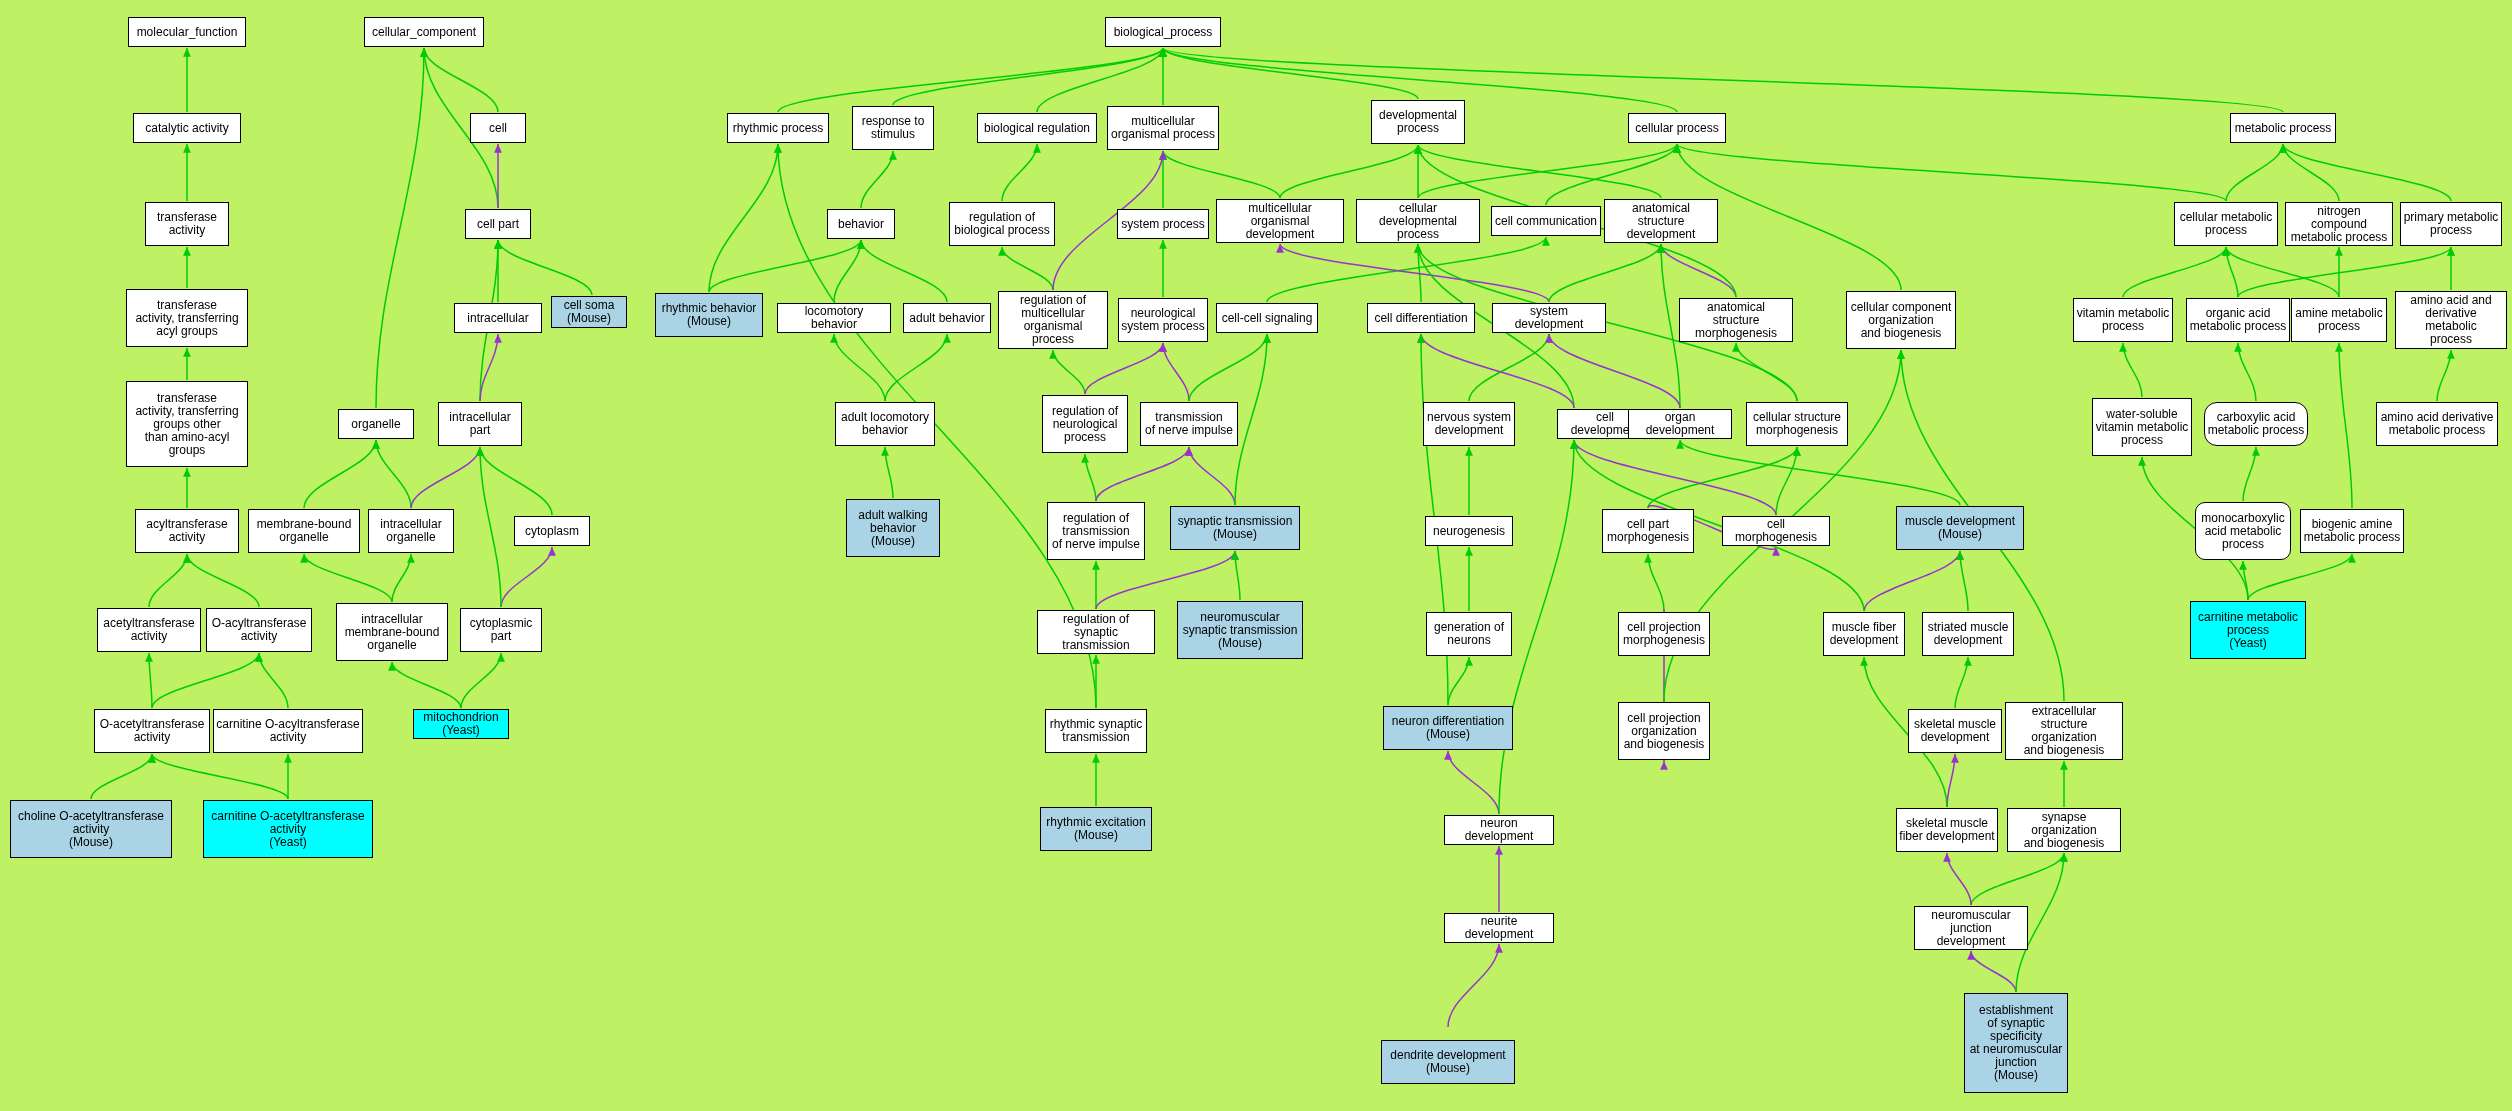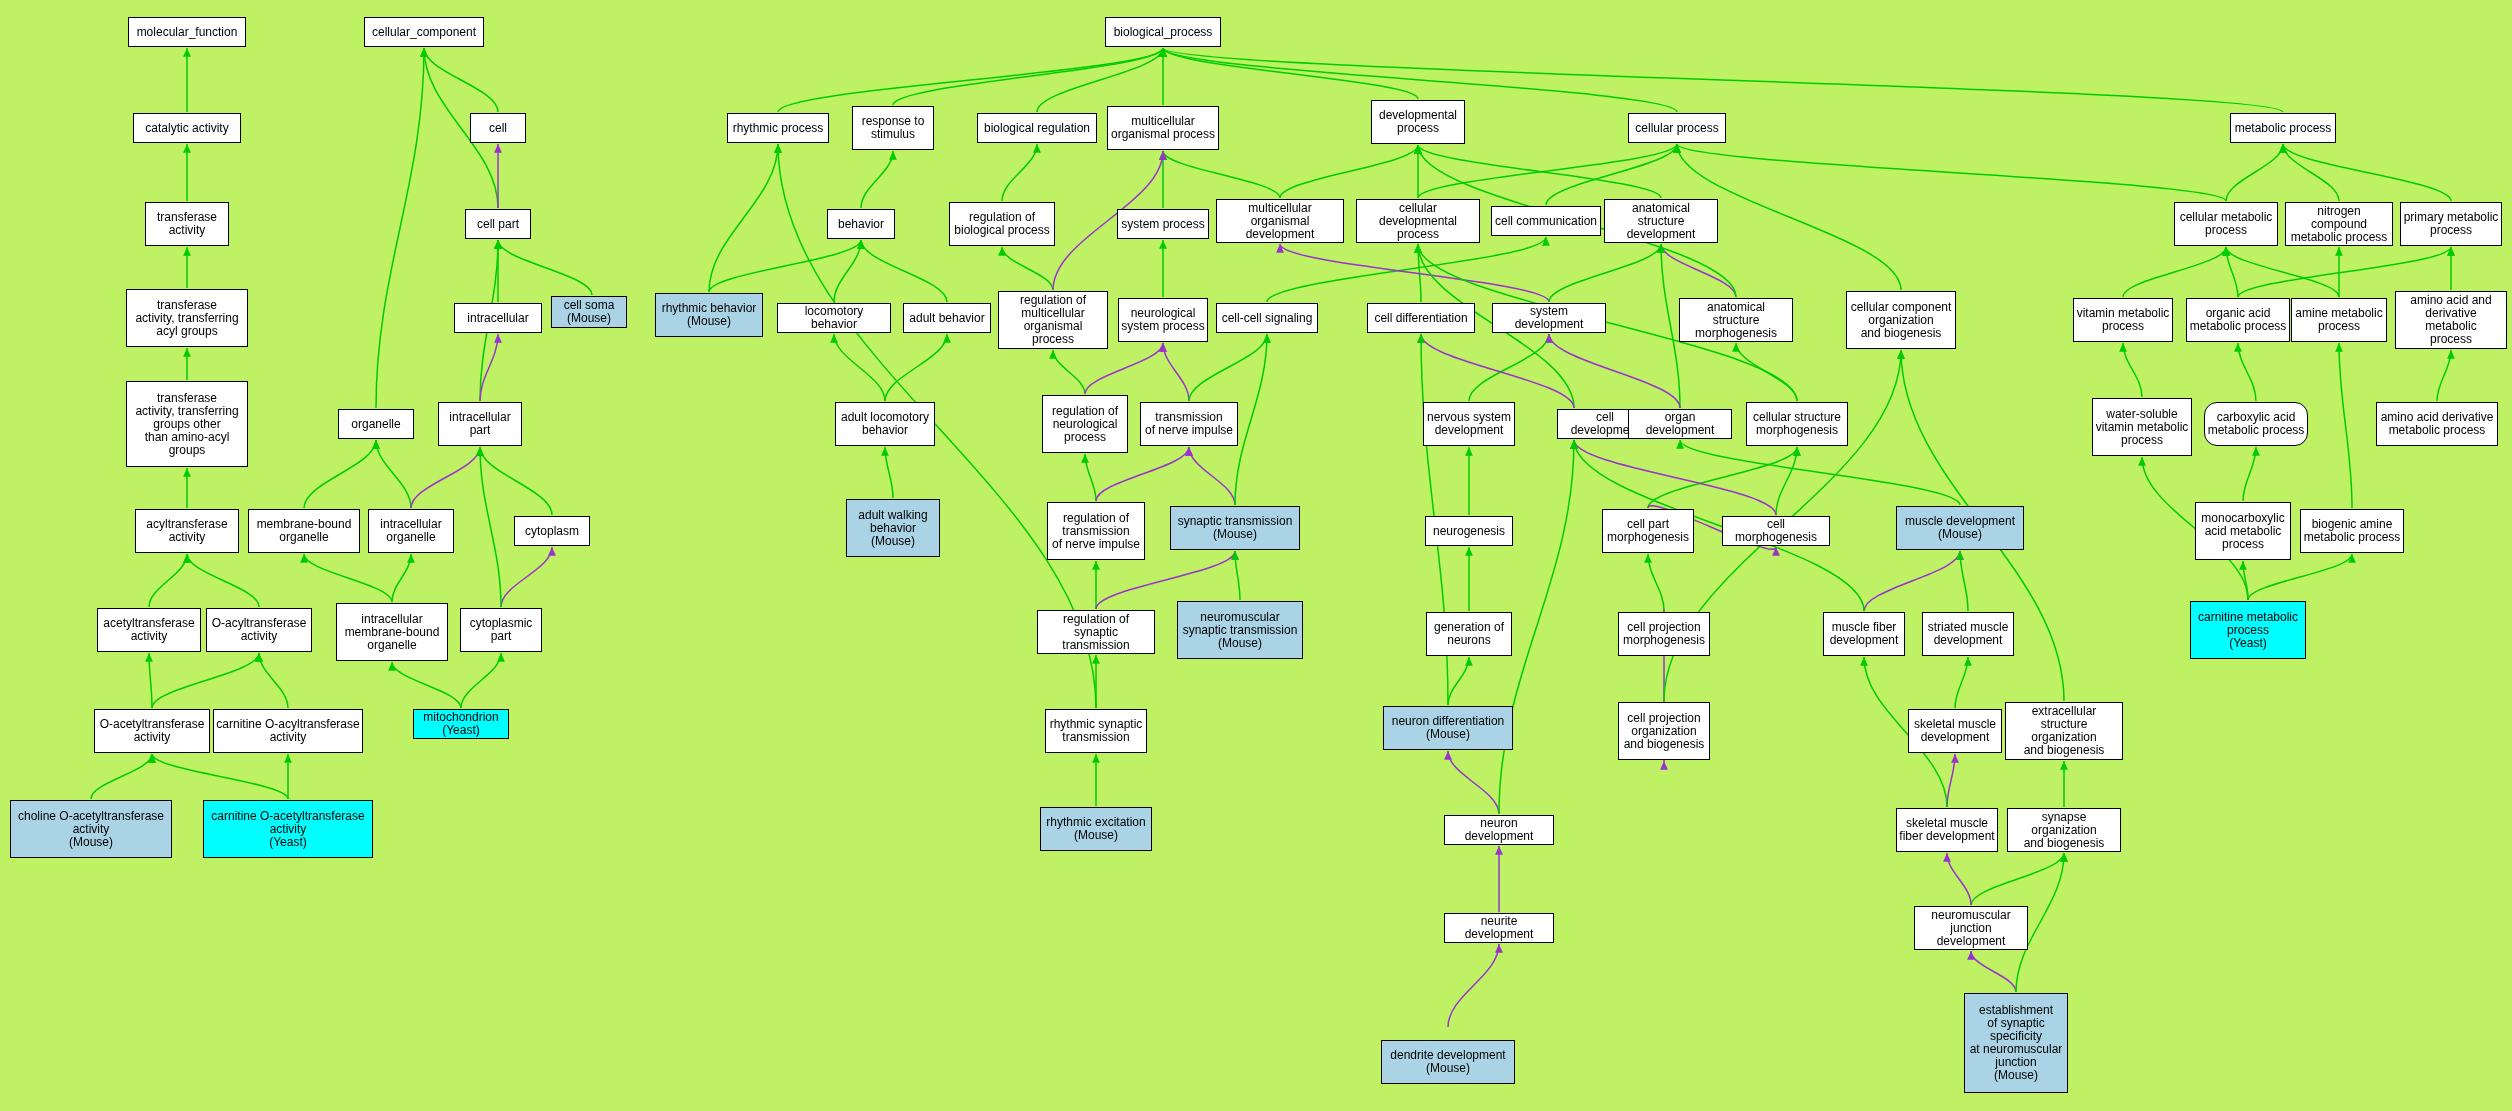--- a/index.html
+++ b/index.html
@@ -522,21 +522,21 @@
 process</span>
     </div>
     <div class="node term" style="left: 2204px; top: 402px; width: 104px; height: 44px; border-radius: 13px;">
       <span class="lbl">carboxylic acid
 metabolic process</span>
     </div>
     <div class="node term" style="left: 2376px; top: 402px; width: 122px; height: 44px;">
       <span class="lbl">amino acid derivative
 metabolic process</span>
     </div>
-    <div class="node term" style="left: 2195px; top: 502px; width: 96px; height: 58px;">
+    <div class="node term" style="left: 2195px; top: 502px; width: 96px; height: 58px; border-radius: 10px;">
       <span class="lbl">monocarboxylic
 acid metabolic
 process</span>
     </div>
     <div class="node term" style="left: 2300px; top: 509px; width: 104px; height: 44px;">
       <span class="lbl">biogenic amine
 metabolic process</span>
     </div>
     <div class="node yeast" style="left: 2190px; top: 601px; width: 116px; height: 58px;">
       <span class="lbl">carnitine metabolic

